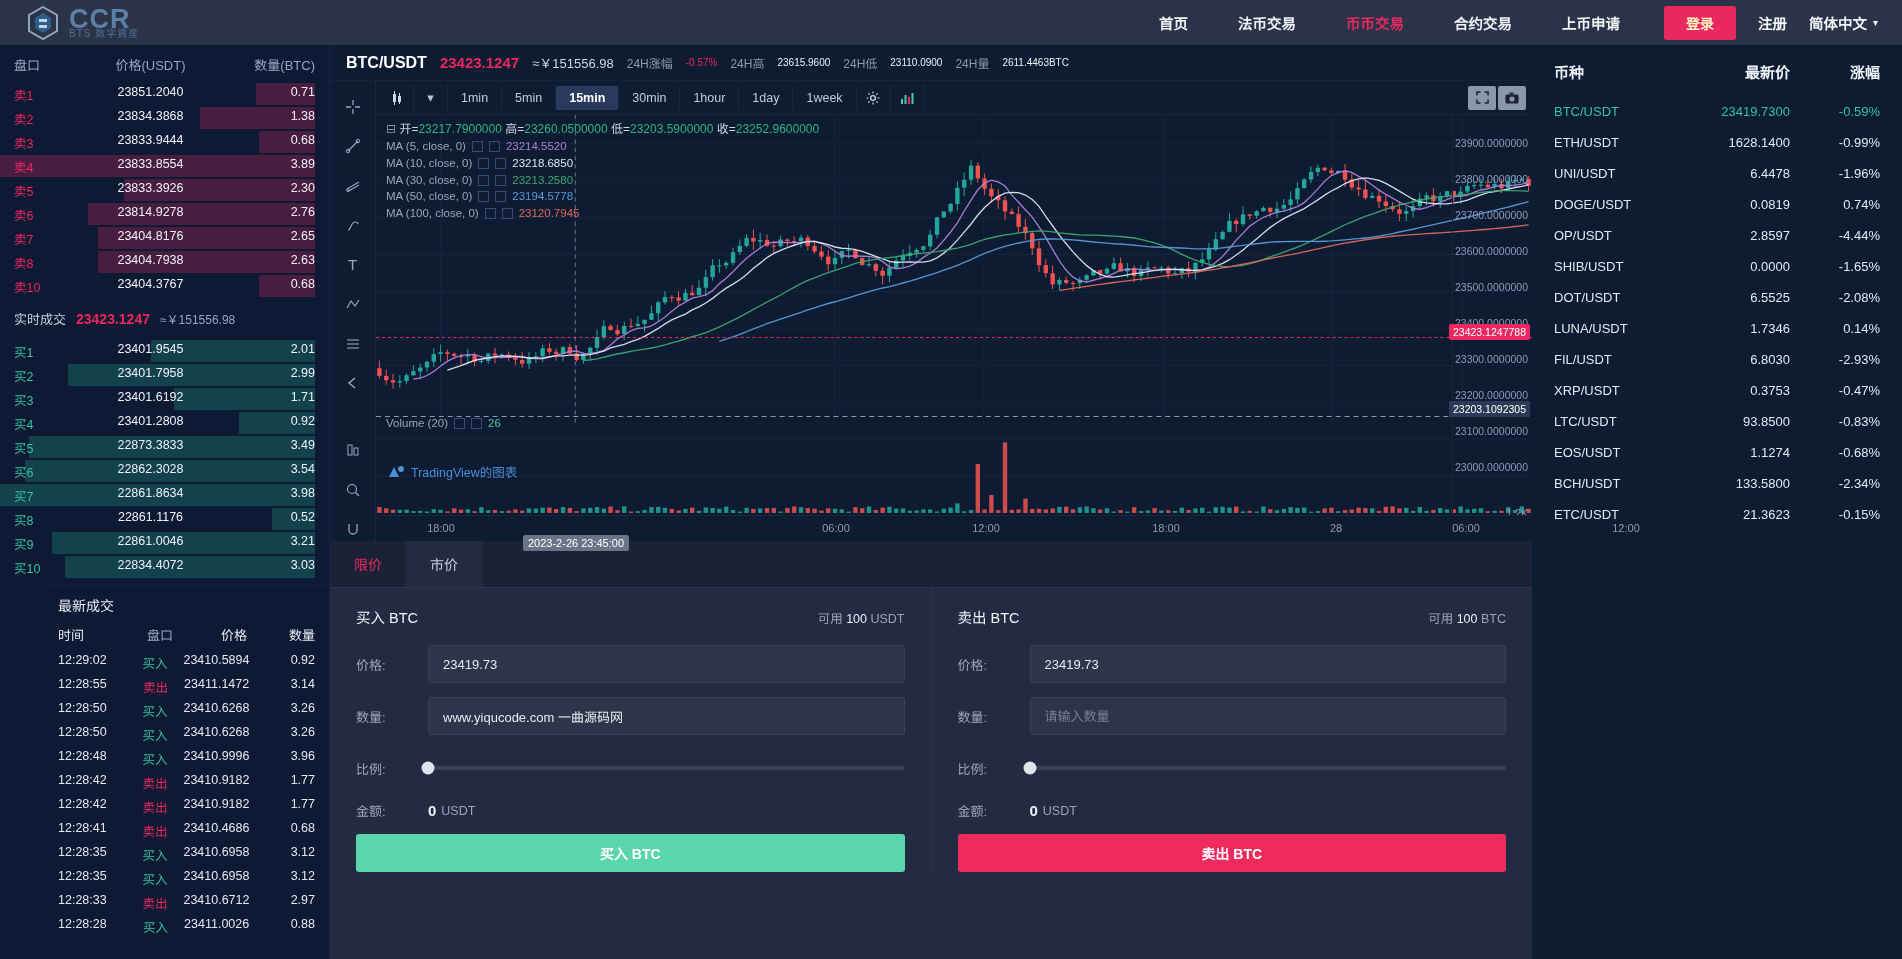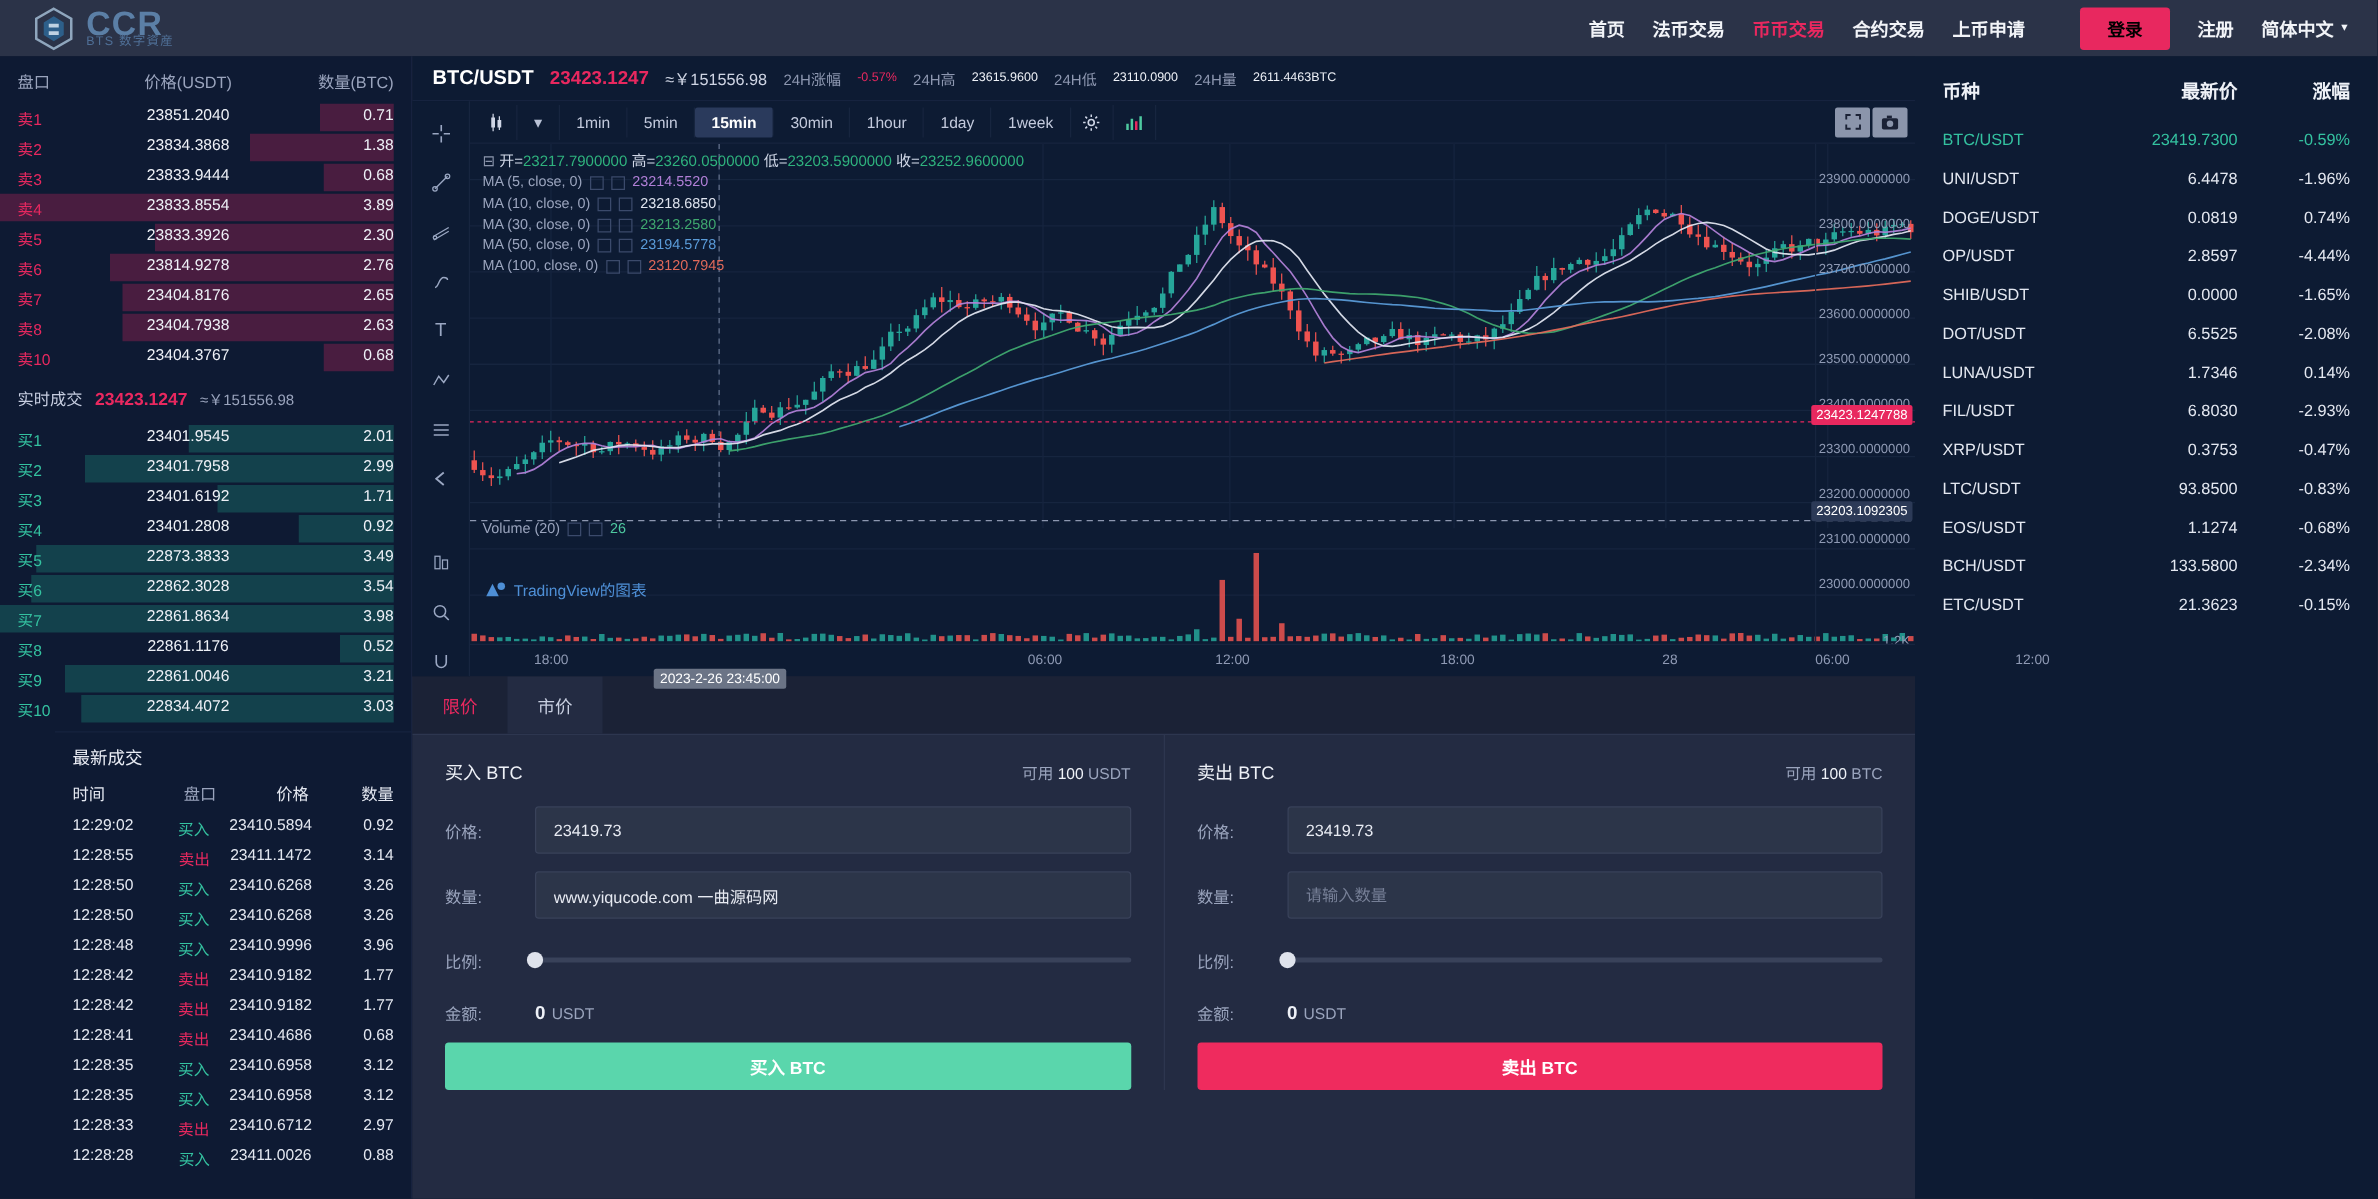--- a/index.html
+++ b/index.html
@@ -11,25 +11,25 @@
     color:#d8dbe6; font-size:13px;
     -webkit-font-smoothing:antialiased;
   }
   
   .navbar { height:45px; background:#2b3348; display:flex; align-items:center; padding:0 24px; }
   .logo { display:flex; align-items:center; gap:7px; }
   .logo-mark { width:38px; height:38px; position:relative; }
   .logo-text { display:flex; flex-direction:column; line-height:1; }
   .logo-ccr { font-size:27px; font-weight:bold; color:#5b7fa6; letter-spacing:1px; }
   .logo-sub { font-size:10px; color:#4f6f96; letter-spacing:1px; margin-top:-4px; }
-  .nav-menu { margin-left:auto; display:flex; align-items:center; gap:22px; }
+  .nav-menu { margin-left:auto; display:flex; align-items:center; gap:50px; }
   .nav-item { font-size:14.5px; font-weight:bold; color:#f2f4f8; cursor:pointer; white-space:nowrap; }
   .nav-item.active { color:#e8285f; }
   .nav-right { display:flex; align-items:center; gap:22px; margin-left:44px; }
-  .btn-login { background:#e8285f; color:#000000; font-size:14px; font-weight:bold;
+  .btn-login { background:#e8285f; color:#fef9c3; font-size:14px; font-weight:bold;
                padding:7px 22px; border:none; border-radius:3px; cursor:pointer; }
   .nav-reg { font-size:14.5px; font-weight:bold; color:#f2f4f8; cursor:pointer; }
   .nav-lang { font-size:14.5px; font-weight:bold; color:#f2f4f8; cursor:pointer; display:flex; align-items:center; gap:6px; }
   .caret { font-size:10px; }
 
   
   .layout { display:flex; height:914px; }
   .left-col { width:330px; background:#0e1a33; border-right:1px solid #1b2644; display:flex; flex-direction:column; }
   .center-col { flex:1; display:flex; flex-direction:column; background:#1b2236; }
   .right-col { width:370px; background:#0d1b33; }
@@ -1249,20 +1249,25 @@
       <span class="mk-c2">最新价</span>
       <span class="mk-c3">涨幅</span>
     </div>
     <div id="market-rows">
         <div class="mk-row active">
      <span class="s">BTC/USDT</span>
      <span class="p">23419.7300</span>
      <span class="c">-0.59%</span>
    </div>
         <div class="mk-row ">
+     <span class="s">ETH/USDT</span>
+     <span class="p">1628.1400</span>
+     <span class="c">-0.99%</span>
+   </div>
+        <div class="mk-row ">
      <span class="s">UNI/USDT</span>
      <span class="p">6.4478</span>
      <span class="c">-1.96%</span>
    </div>
         <div class="mk-row ">
      <span class="s">DOGE/USDT</span>
      <span class="p">0.0819</span>
      <span class="c">0.74%</span>
    </div>
         <div class="mk-row ">

